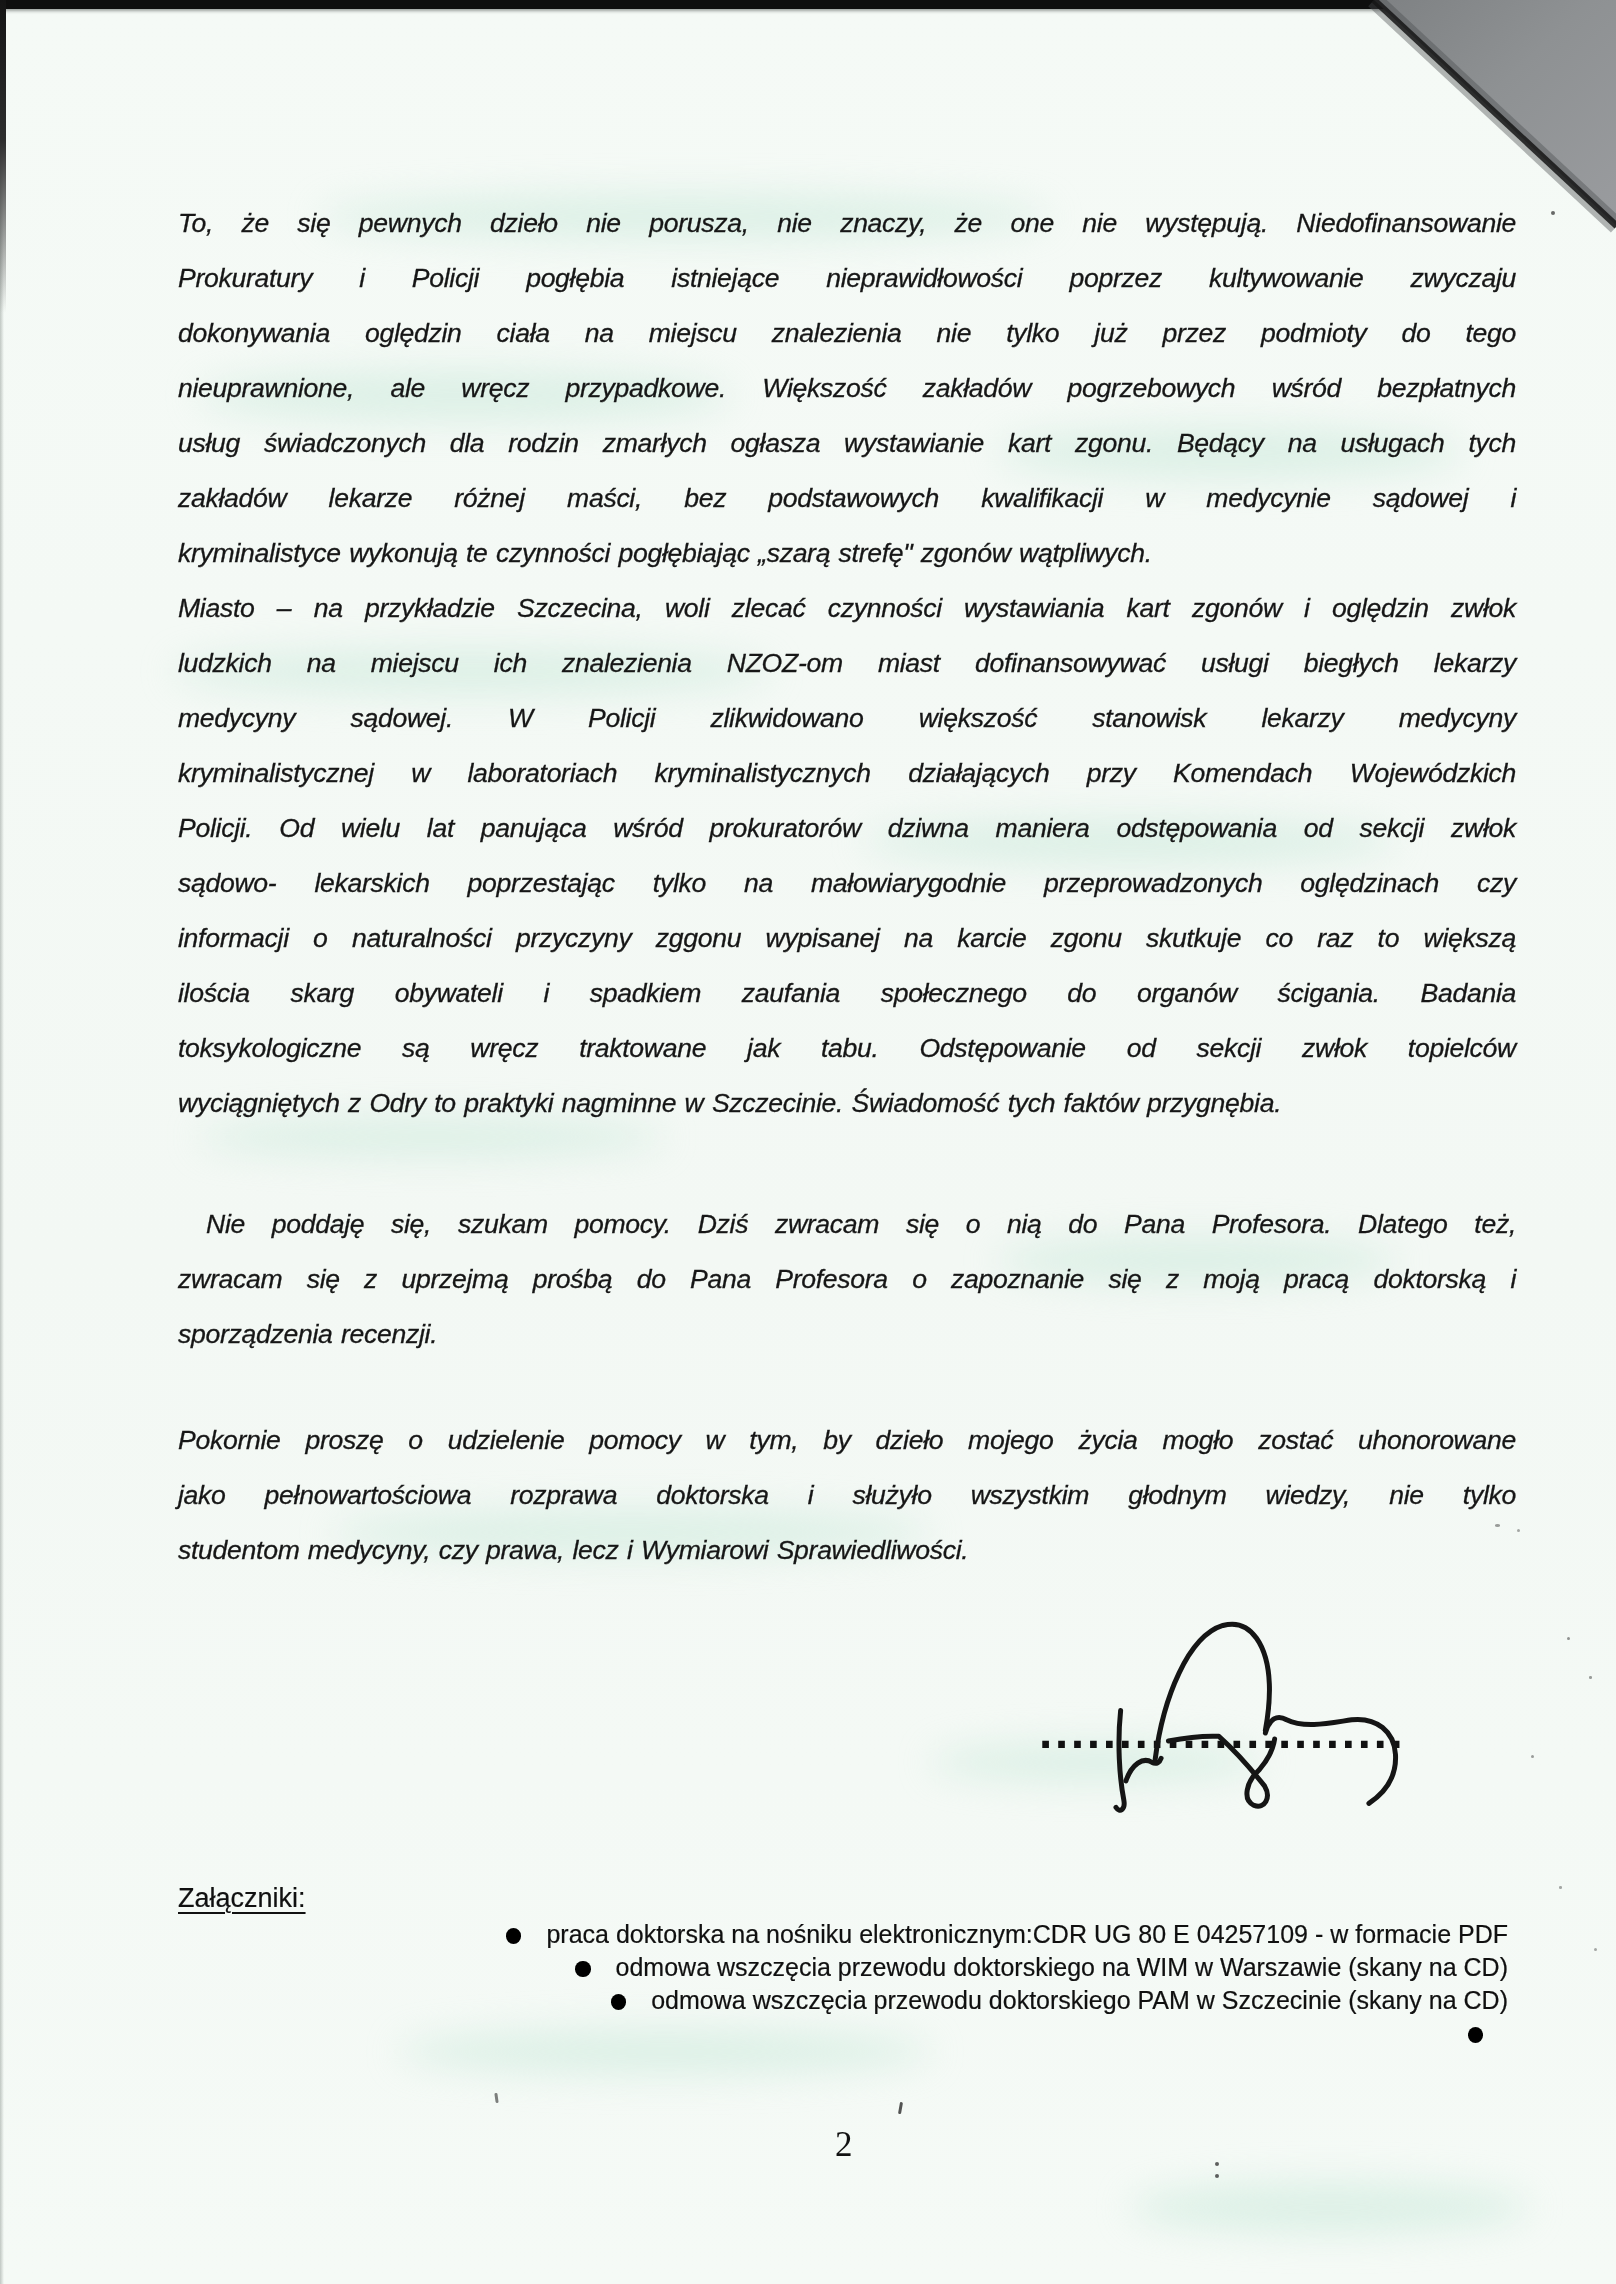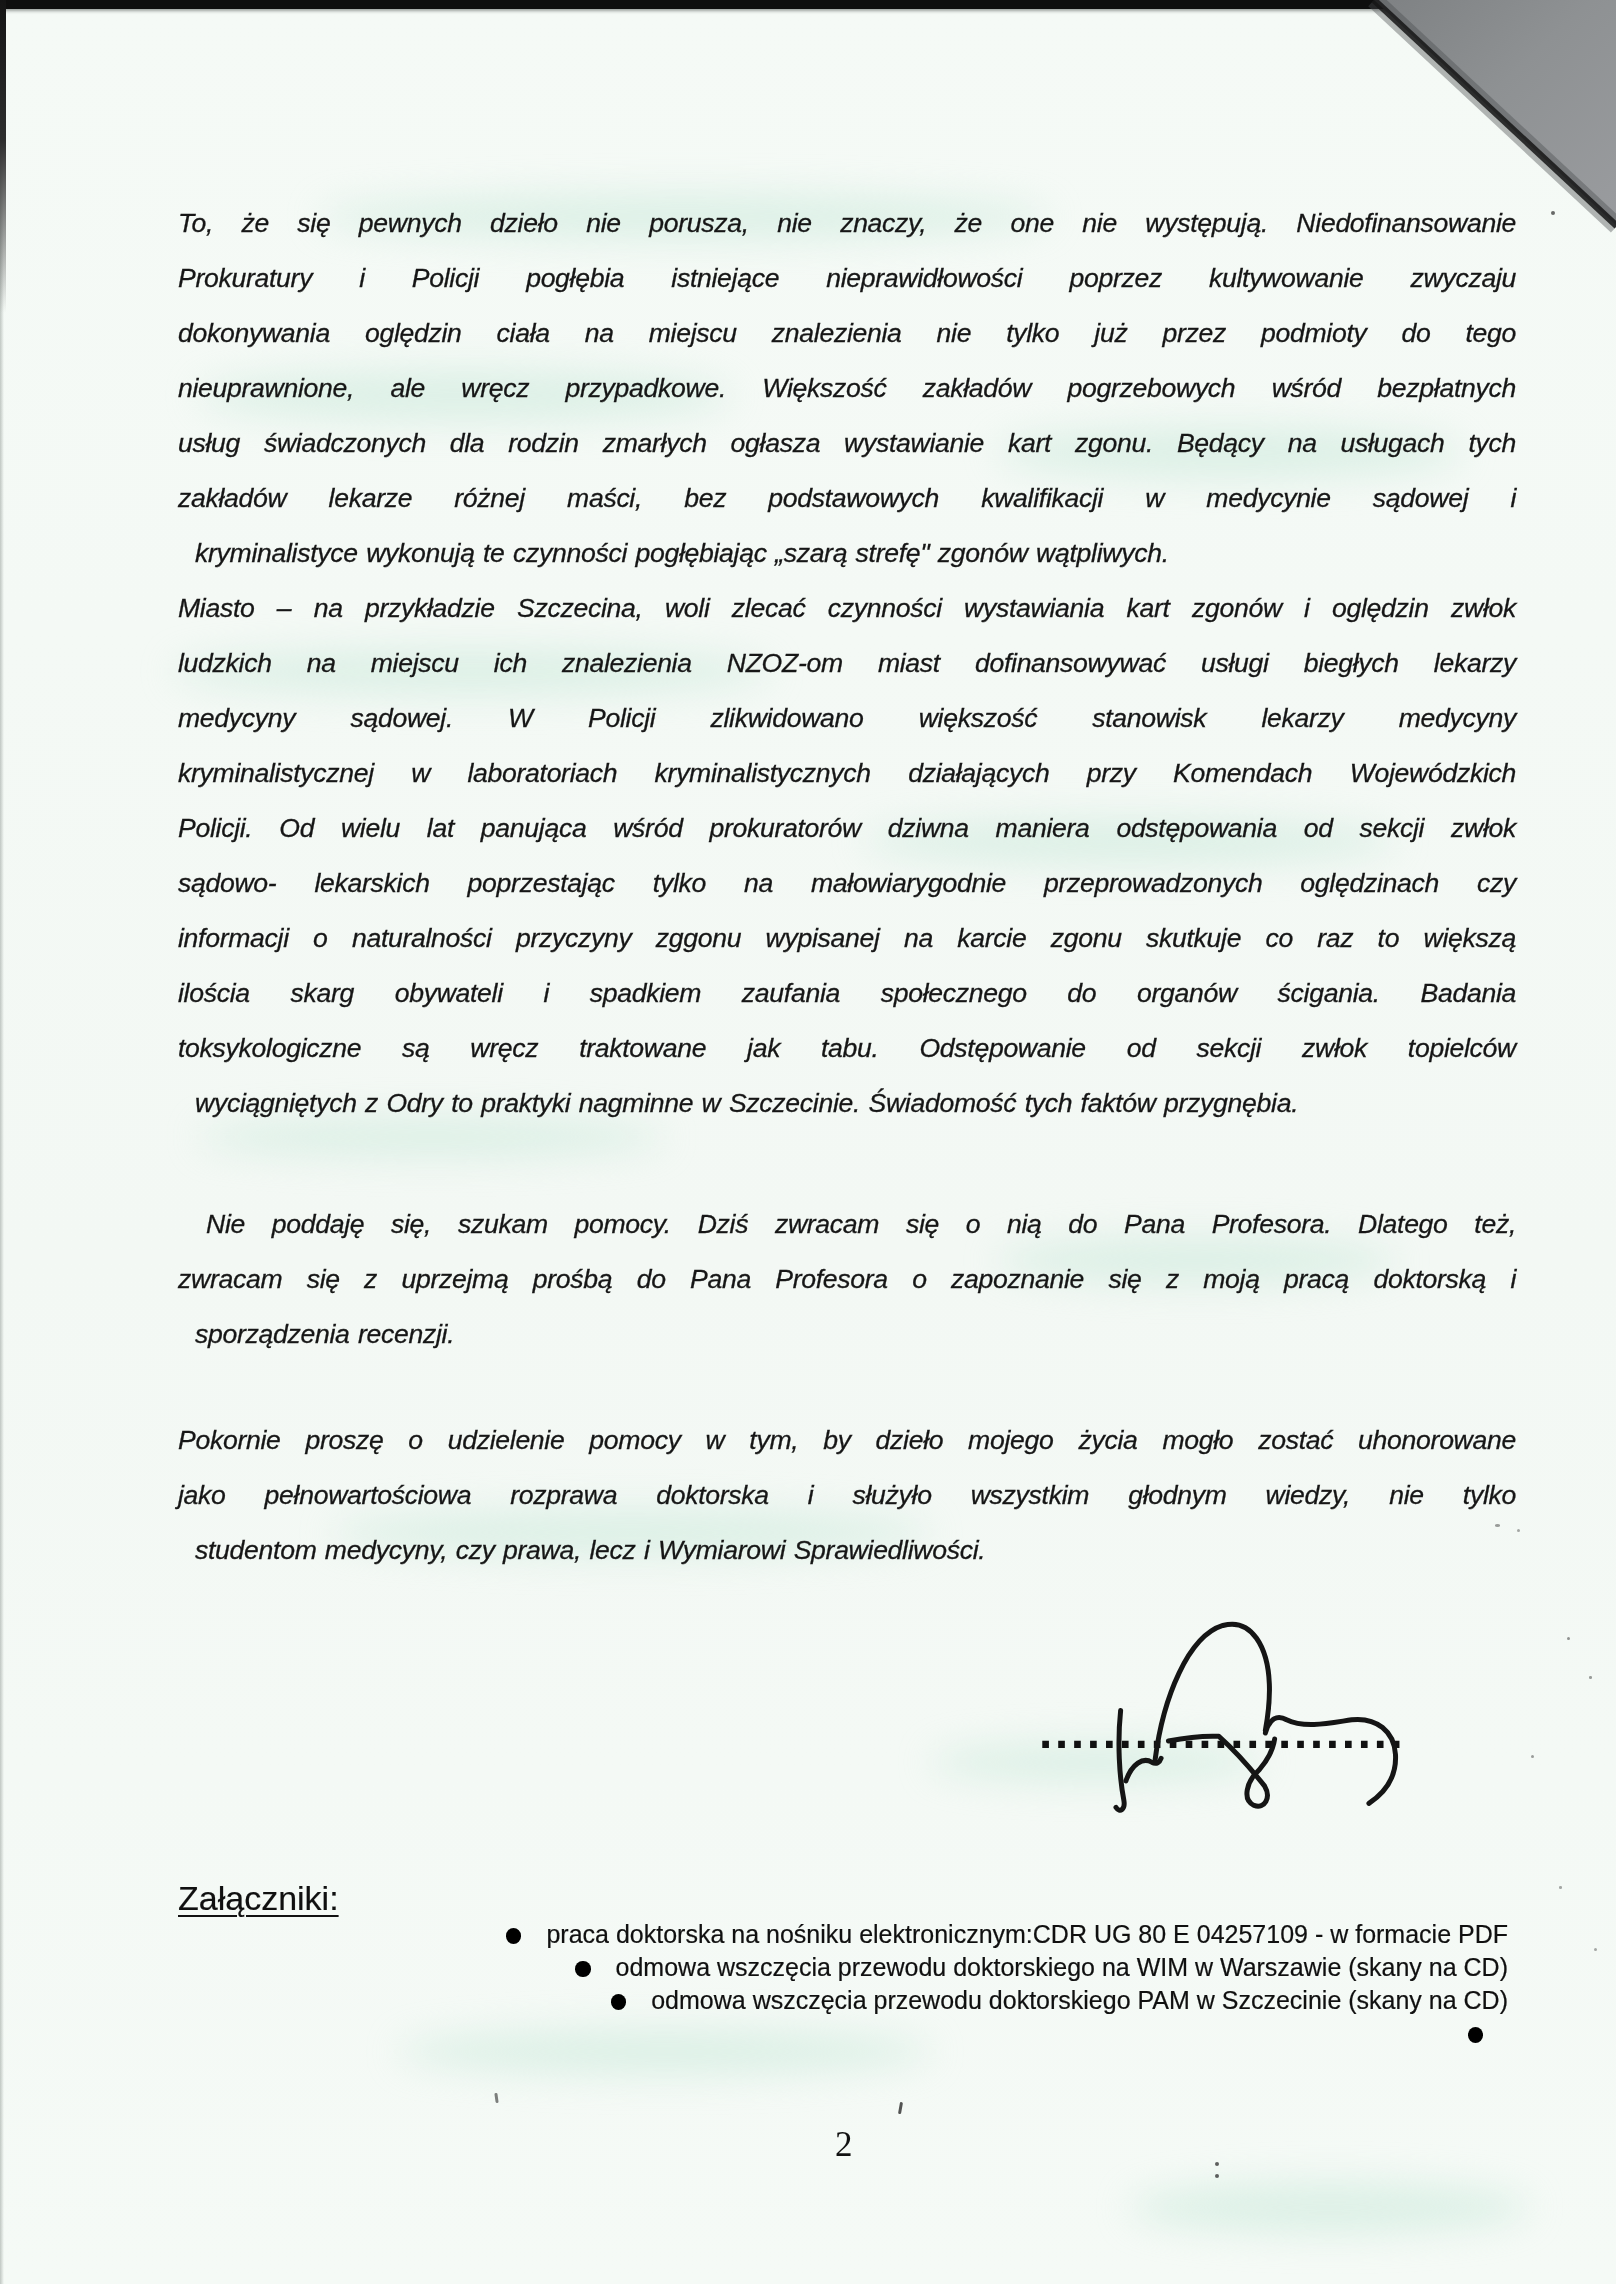--- a/index.html
+++ b/index.html
@@ -22,29 +22,29 @@
   .tint{position:absolute;background:rgba(203,234,218,.55);filter:blur(17.3px);border-radius:50%;}
 
   
   .block{position:absolute;left:178px;width:1338px;}
   .line{
     height:55px;line-height:55px;font-size:26.6px;font-style:italic;color:#161616;
     letter-spacing:-0.3px;word-spacing:1.3px;white-space:nowrap;
     text-align:justify;text-align-last:justify;
     -webkit-text-stroke:0.3px #1a1a1a;
   }
-  .line.last{text-align-last:left;margin-left:17px;}
+  .line.last{text-align-last:left;}
   .line.indent{text-indent:28px;}
 
   
   .sig-svg{position:absolute;left:997px;top:1583px;width:465px;height:239px;}
 
   
   .att{position:absolute;left:178px;top:1883px;width:1330px;color:#101010;}
-  .att-heading{font-size:34px;line-height:31px;text-decoration:underline;
+  .att-heading{font-size:27px;line-height:31px;text-decoration:underline;
                text-decoration-thickness:2px;text-underline-offset:4.7px;
                -webkit-text-stroke:0.2px #111;}
   .att-list{position:absolute;left:0;top:35px;width:1330px;text-align:right;}
   .att-item{height:33px;line-height:33px;font-size:25px;-webkit-text-stroke:0.2px #111;white-space:nowrap;}
   .bullet{display:inline-block;width:15.3px;height:15.3px;border-radius:50%;background:#000;
           margin-left:124px;margin-right:25px;vertical-align:-0.7px;}
 
   
   .pagenum{position:absolute;left:835px;top:2125px;font-family:"Liberation Serif",serif;
            font-size:35px;color:#111;}

